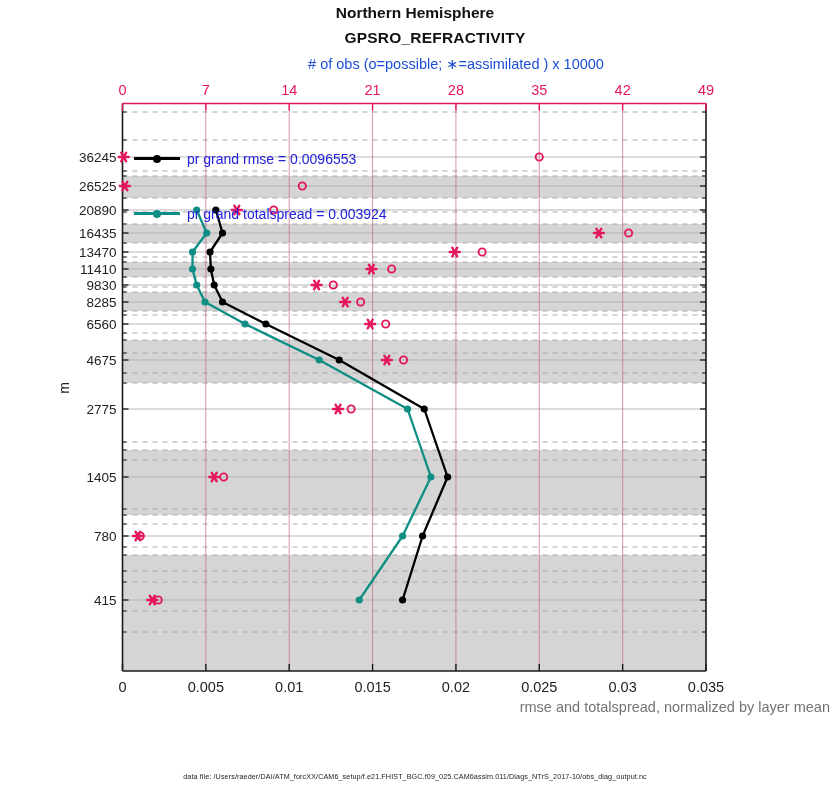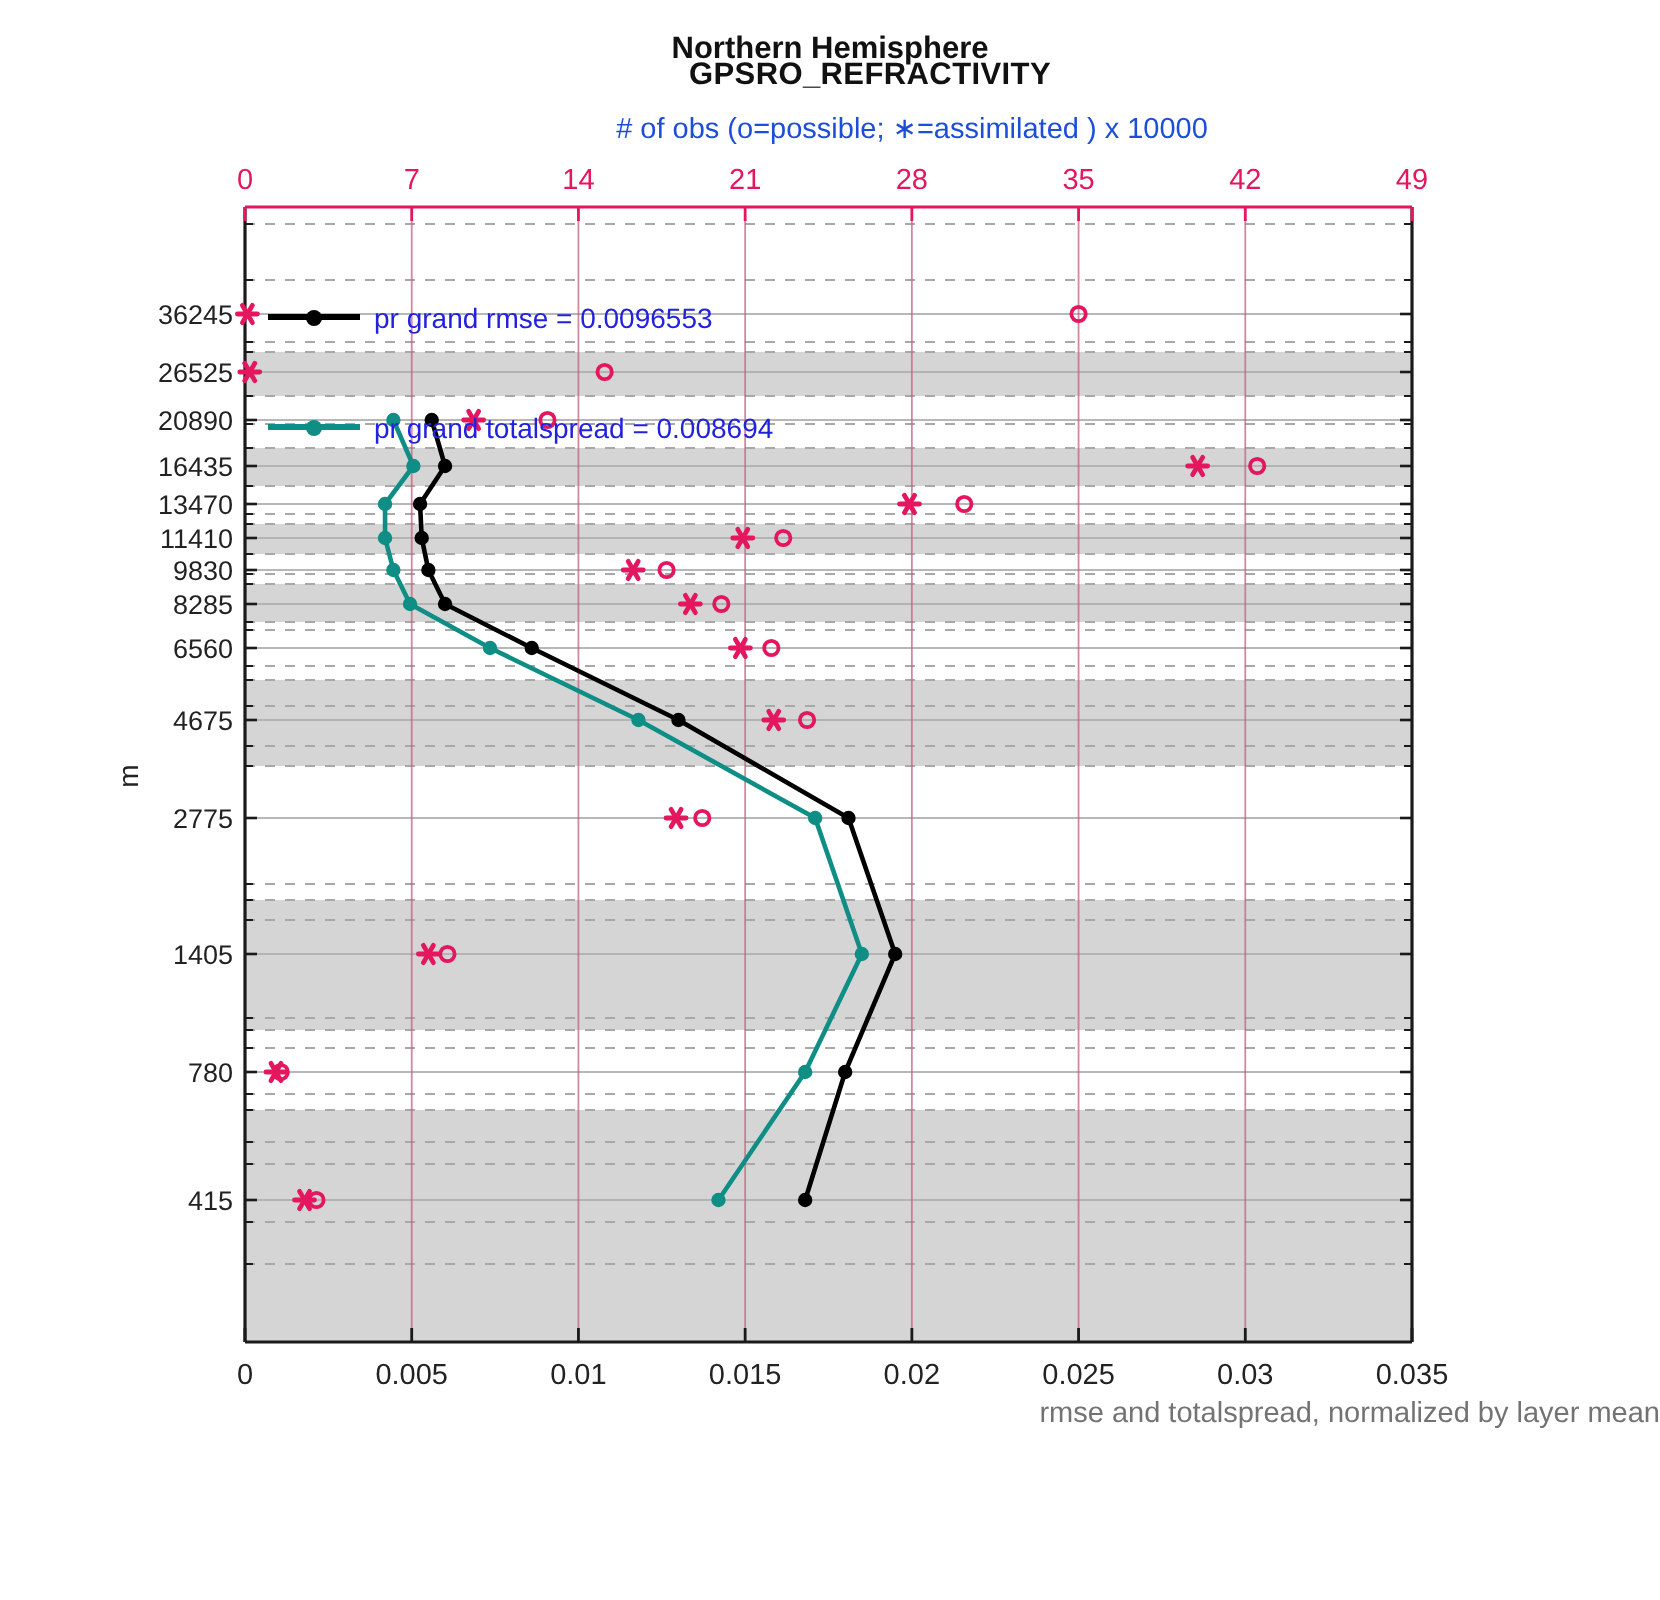--- a/index.html
+++ b/index.html
@@ -1,20 +1,20 @@
 <!DOCTYPE html>
 <html><head>
 <meta charset="utf-8">
 <style>
   html,body{margin:0;padding:0;background:#fff;}
   .page{position:relative;width:830px;height:800px;background:#ffffff;
         font-family:"Liberation Sans",sans-serif;overflow:hidden;}
   .page svg{position:absolute;left:0;top:0;}
   .ctext{position:absolute;left:0;width:830px;text-align:center;color:#111;}
-  .title1{top:16px;font-size:15.5px;font-weight:700;}
+  .title1{top:4px;font-size:15.5px;font-weight:700;}
   .title2{top:29px;font-size:15.5px;font-weight:700;letter-spacing:.2px;margin-left:20px;}
   .obslabel{top:56px;font-size:14.5px;color:#1d4ed8;padding-left:41px;}
   .xlabel1{top:699px;font-size:14.5px;color:#737373;text-align:right;}
   .xlabel2{top:720px;font-size:14.5px;color:#222;}
   .datafile{top:772px;font-size:7.2px;color:#222;letter-spacing:.1px;}
   .mlabel{position:absolute;left:58px;top:380px;font-size:14px;color:#222;
           transform:rotate(-90deg);transform-origin:center;}
   .legend{position:absolute;left:134px;top:113px;}
   .lrow{display:flex;align-items:center;height:19px;margin-top:36px;}
   .lline{position:relative;display:inline-block;width:46px;height:2.4px;margin-right:7px;}
@@ -378,20 +378,21 @@
     <div class="lrow">
       <span class="lline black">
           <span class="ldot"></span>
         </span>
       <span class="ltext">pr grand rmse = 0.0096553</span>
     </div>
     <div class="lrow">
       <span class="lline teal">
           <span class="ldot"></span>
         </span>
-      <span class="ltext">pr grand totalspread = 0.008694</span>
+      <span class="ltext">pr grand totalspread = 0.003924</span>
     </div>
   </div>
 
   <div class="mlabel">m</div>
   <div class="ctext xlabel1">rmse and totalspread, normalized by layer mean</div>
+  <div class="ctext datafile">data file: /Users/raeder/DAI/ATM_forcXX/CAM6_setup/f.e21.FHIST_BGC.f09_025.CAM6assim.011/Diags_NTrS_2017-10/obs_diag_output.nc</div>
 
 </div>
 
 </body></html>

